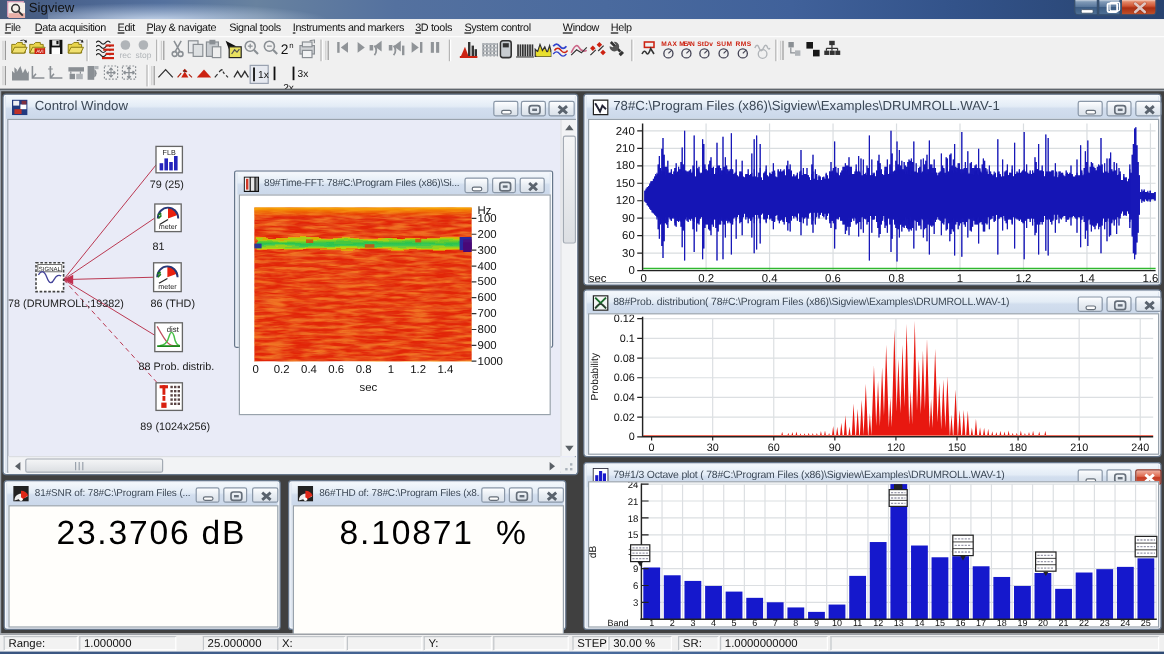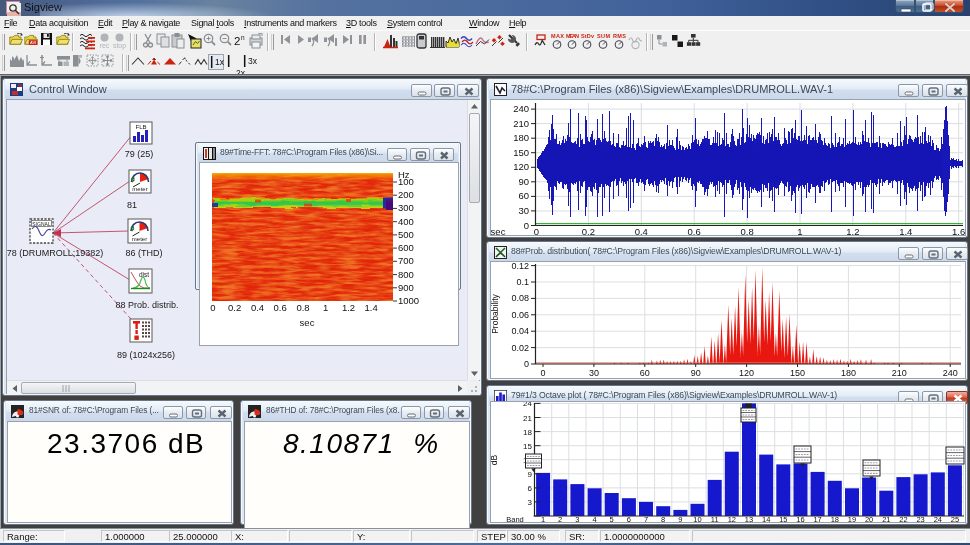--- a/index.html
+++ b/index.html
@@ -947,29 +947,29 @@
             <rect x="5.5" y="3" width="9" height="7" rx="2" fill="none" stroke="#666f7a" stroke-width="1.4"></rect>
             <rect x="8" y="5.5" width="4" height="2" fill="#666f7a"></rect>
           </svg>
         </div>
   <div class="mb" style="left:205px;width:22px">
           <svg width="22" height="13">
             <path d="M7.5 3.5 L14.5 9.5 M14.5 3.5 L7.5 9.5" stroke="#5a636e" stroke-width="2.4"></path>
           </svg>
         </div>
  </div>
- <div class="client" style="left:3px;top:20px;width:226px;height:116px;background:#fffefb;font-style:italic;">
+ <div class="client" style="left:3px;top:20px;width:226px;height:116px;background:#fffefb;">
   <div class="abs" style="left:38px;top:6px;font-size:28px;letter-spacing:1.5px;color:#000;">8.10871&nbsp;&nbsp;%</div>
  </div>
 </div>
 
 </div>
 <div id="status" class="abs">
 <span class="sfield" style="left:3px;width:62px;">Range:</span>
-<span class="sfield" style="left:66px;width:81px;margin-left:35px;">1.000000</span>
+<span class="sfield" style="left:66px;width:81px;">1.000000</span>
 <span class="sfield" style="left:148px;width:102px;margin-left:21px;">25.000000</span>
 <span class="sfield" style="left:231px;width:57px;">X:</span>
 <span class="sfield" style="left:289px;width:63px;"></span>
 <span class="sfield" style="left:353px;width:57px;">Y:</span>
 <span class="sfield" style="left:411px;width:63px;"></span>
 <span class="sfield" style="left:477px;width:30px;">STEP</span>
 <span class="sfield" style="left:507px;width:53px;">30.00 %</span>
 <span class="sfield" style="left:565px;width:34px;">SR:</span>
 <span class="sfield" style="left:600px;width:90px;">1.0000000000</span>
 <span class="sfield" style="left:692px;width:274px;"></span>

